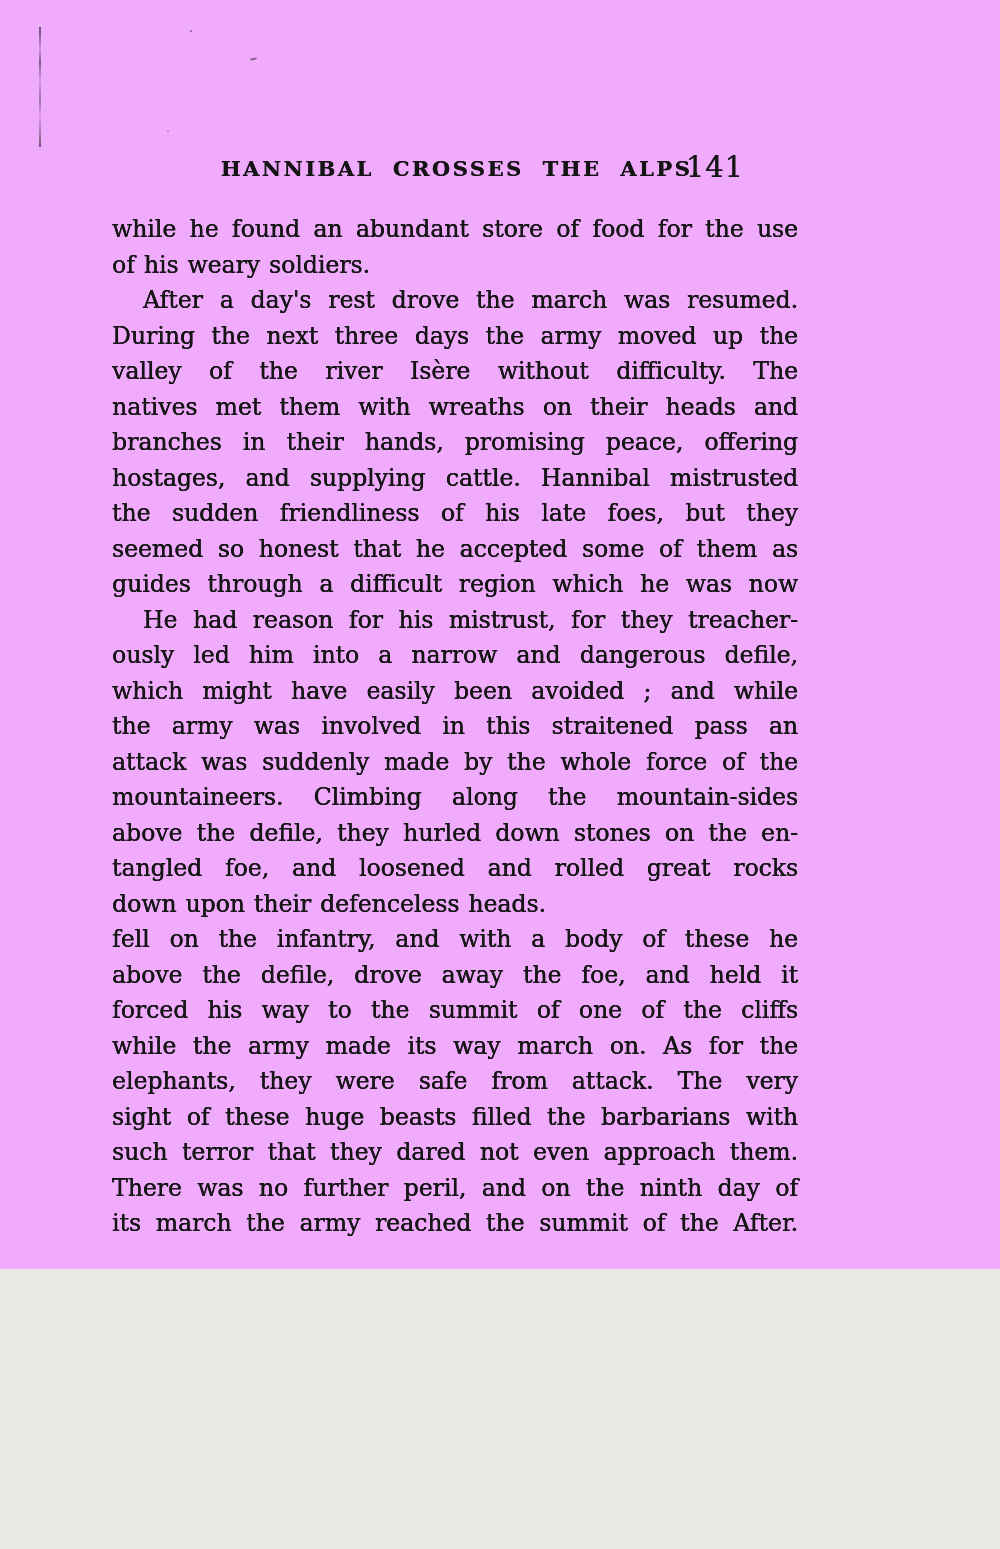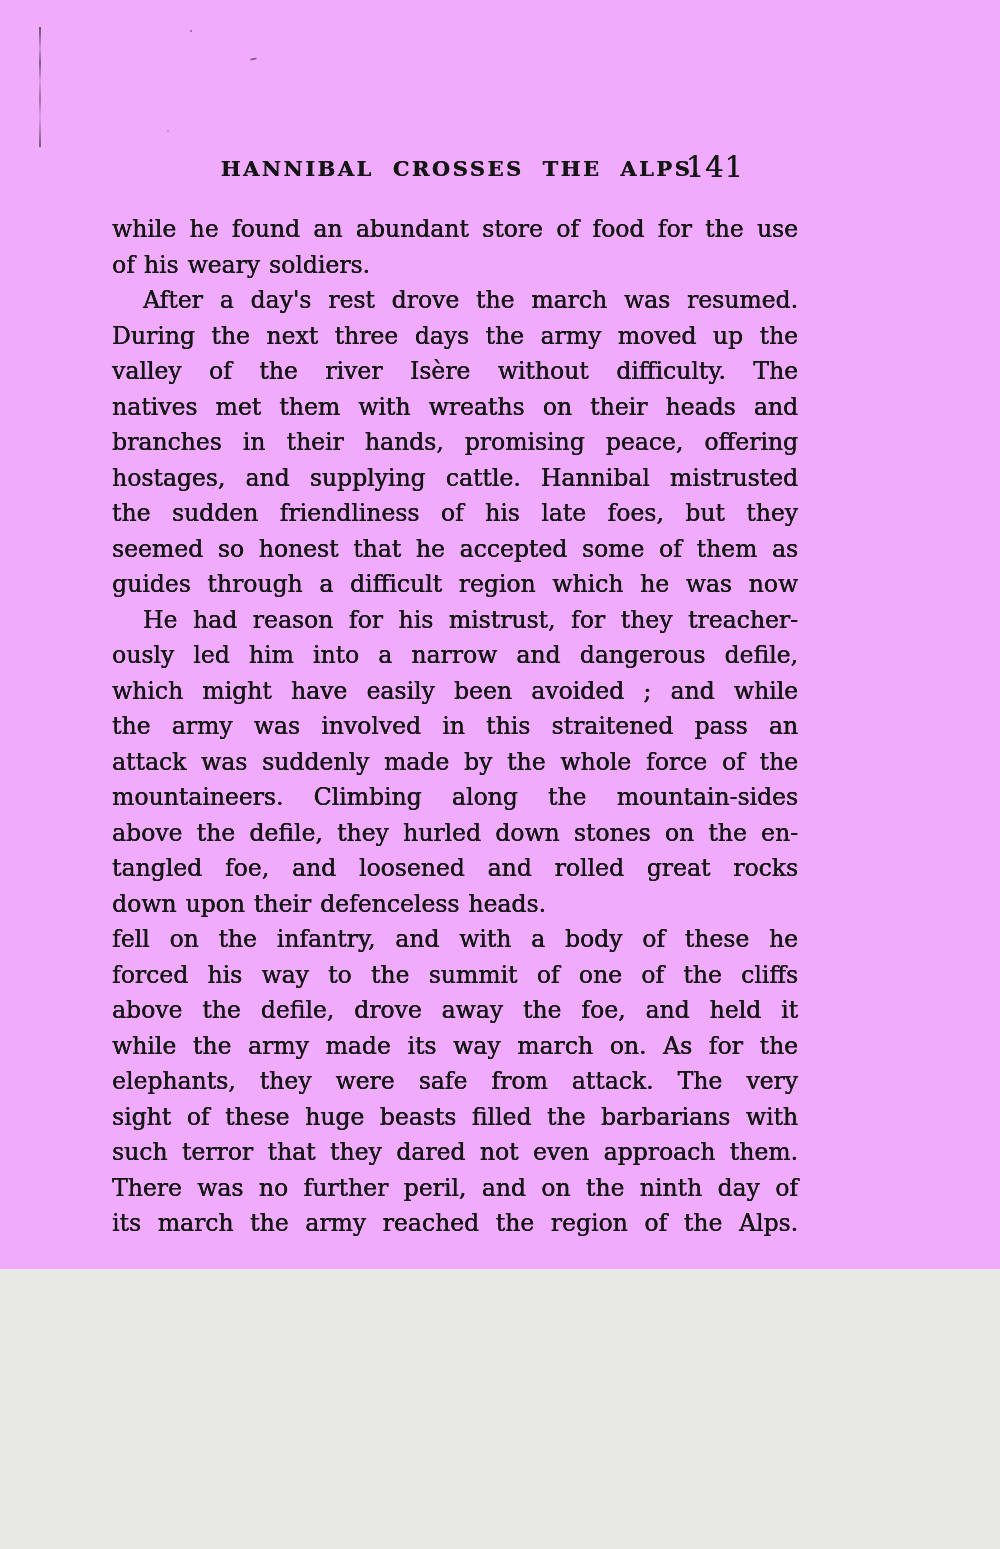--- a/index.html
+++ b/index.html
@@ -112,22 +112,22 @@
       <div class="line indent">He had reason for his mistrust, for they treacher-</div>
       <div class="line">ously led him into a narrow and dangerous defile,</div>
       <div class="line">which might have easily been avoided ; and while</div>
       <div class="line">the army was involved in this straitened pass an</div>
       <div class="line">attack was suddenly made by the whole force of the</div>
       <div class="line">mountaineers.  Climbing along the mountain-sides</div>
       <div class="line">above the defile, they hurled down stones on the en-</div>
       <div class="line">tangled foe, and loosened and rolled great rocks</div>
       <div class="line flush">down upon their defenceless heads.</div>
       <div class="line">fell on the infantry, and with a body of these he</div>
+      <div class="line">above the defile, drove away the foe, and held it</div>
       <div class="line">forced his way to the summit of one of the cliffs</div>
-      <div class="line">above the defile, drove away the foe, and held it</div>
       <div class="line">while the army made its way march on.  As for the</div>
       <div class="line">elephants, they were safe from attack.  The very</div>
       <div class="line">sight of these huge beasts filled the barbarians with</div>
       <div class="line">such terror that they dared not even approach them.</div>
       <div class="line">There was no further peril, and on the ninth day of</div>
-      <div class="line">its march the army reached the region of the Alps.</div>
+      <div class="line">its march the army reached the summit of the After.</div>
     </div>
 </div>
 
 </body></html>

